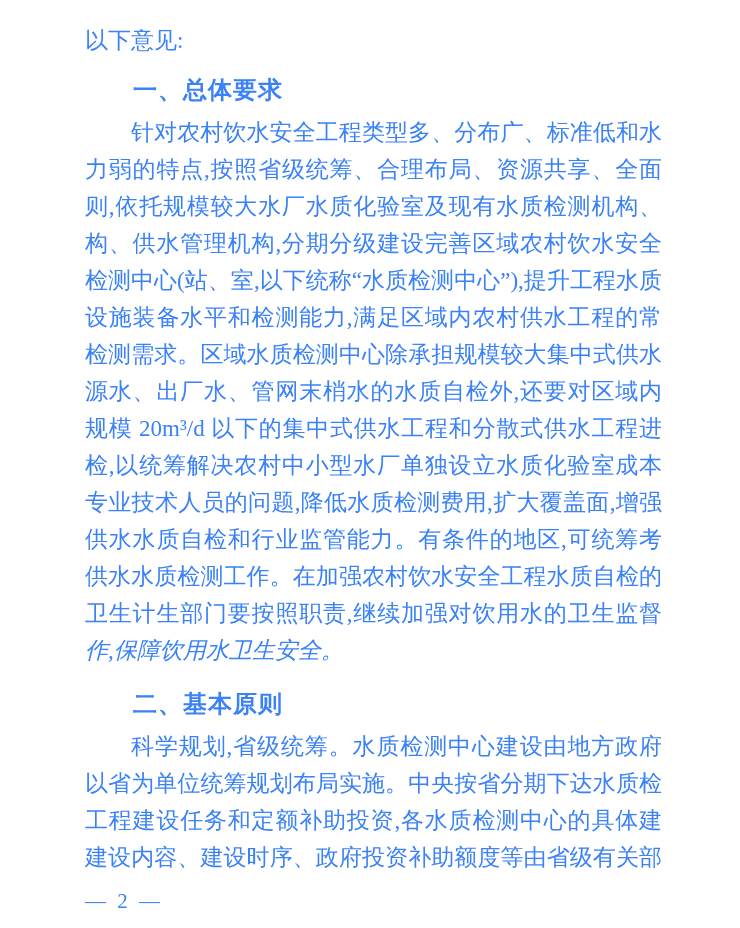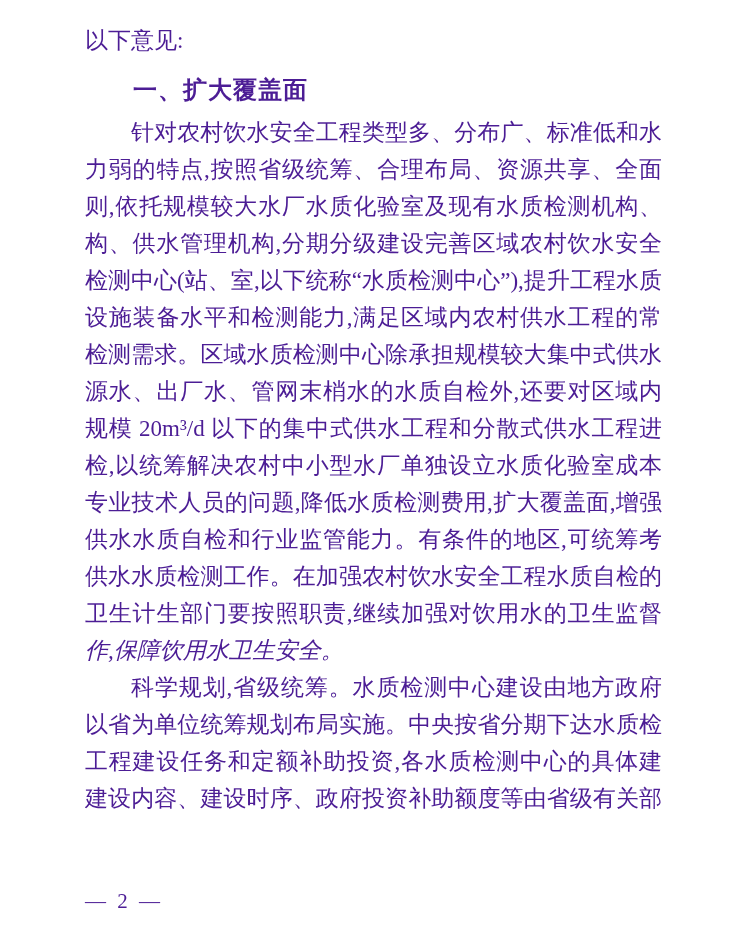--- a/index.html
+++ b/index.html
@@ -6,21 +6,21 @@
     margin: 0;
     padding: 0;
     background: #e8e8e8;
   }
   .page {
     position: relative;
     width: 740px;
     height: 928px;
     margin: 0 auto;
     background: #ffffff;
-    color: #4c1d95;
+    color: #3b82f6;
     font-family: "Liberation Serif", "DejaVu Serif", serif;
     overflow: hidden;
     box-sizing: border-box;
     padding: 22px 78px 0 85px;
   }
   .line, .pline {
     font-size: 23px;
     line-height: 37px;
     white-space: nowrap;
   }
@@ -59,40 +59,41 @@
     font-family: "Liberation Serif", "DejaVu Serif", serif;
   }
 </style>
 </head>
 <body>
 
 <div class="page">
 
   <div class="line">以下意见:</div>
 
-  <div class="heading">一、扩大覆盖面</div>
+  <div class="heading">一、总体要求</div>
 
   <div class="para endshort">
       <div class="pline">针对农村饮水安全工程类型多、分布广、标准低和水质检测能</div>
       <div class="pline">力弱的特点,按照省级统筹、合理布局、资源共享、全面覆盖的原</div>
       <div class="pline">则,依托规模较大水厂水质化验室及现有水质检测机构、监测机</div>
       <div class="pline">构、供水管理机构,分期分级建设完善区域农村饮水安全工程水质</div>
       <div class="pline">检测中心(站、室,以下统称“水质检测中心”),提升工程水质检测</div>
       <div class="pline">设施装备水平和检测能力,满足区域内农村供水工程的常规水质</div>
       <div class="pline">检测需求。区域水质检测中心除承担规模较大集中式供水工程水</div>
       <div class="pline">源水、出厂水、管网末梢水的水质自检外,还要对区域内设计供水</div>
       <div class="pline">规模 20m³/d 以下的集中式供水工程和分散式供水工程进行巡</div>
       <div class="pline">检,以统筹解决农村中小型水厂单独设立水质化验室成本高、缺少</div>
       <div class="pline">专业技术人员的问题,降低水质检测费用,扩大覆盖面,增强农村</div>
       <div class="pline">供水水质自检和行业监管能力。有条件的地区,可统筹考虑城乡</div>
       <div class="pline">供水水质检测工作。在加强农村饮水安全工程水质自检的同时,</div>
       <div class="pline">卫生计生部门要按照职责,继续加强对饮用水的卫生监督监测工</div>
       <div class="pline">作,保障饮用水卫生安全。</div>
     </div>
 
+  <div class="heading second">二、基本原则</div>
 
   <div class="para">
       <div class="pline">科学规划,省级统筹。水质检测中心建设由地方政府负总责,</div>
       <div class="pline">以省为单位统筹规划布局实施。中央按省分期下达水质检测中心</div>
       <div class="pline">工程建设任务和定额补助投资,各水质检测中心的具体建设方式、</div>
       <div class="pline">建设内容、建设时序、政府投资补助额度等由省级有关部门商地方</div>
     </div>
 
   <div class="pagenum">— 2 —</div>
 

